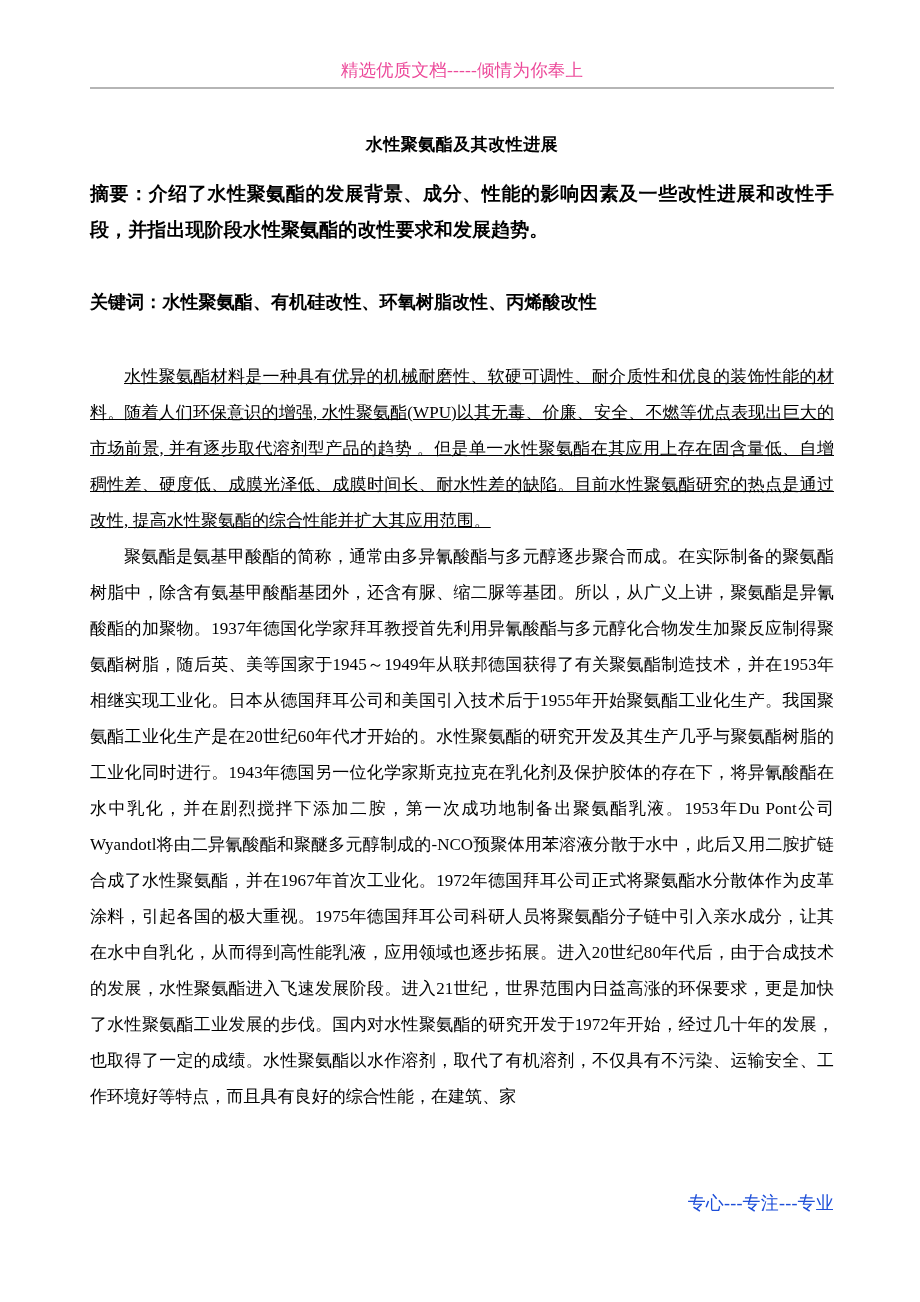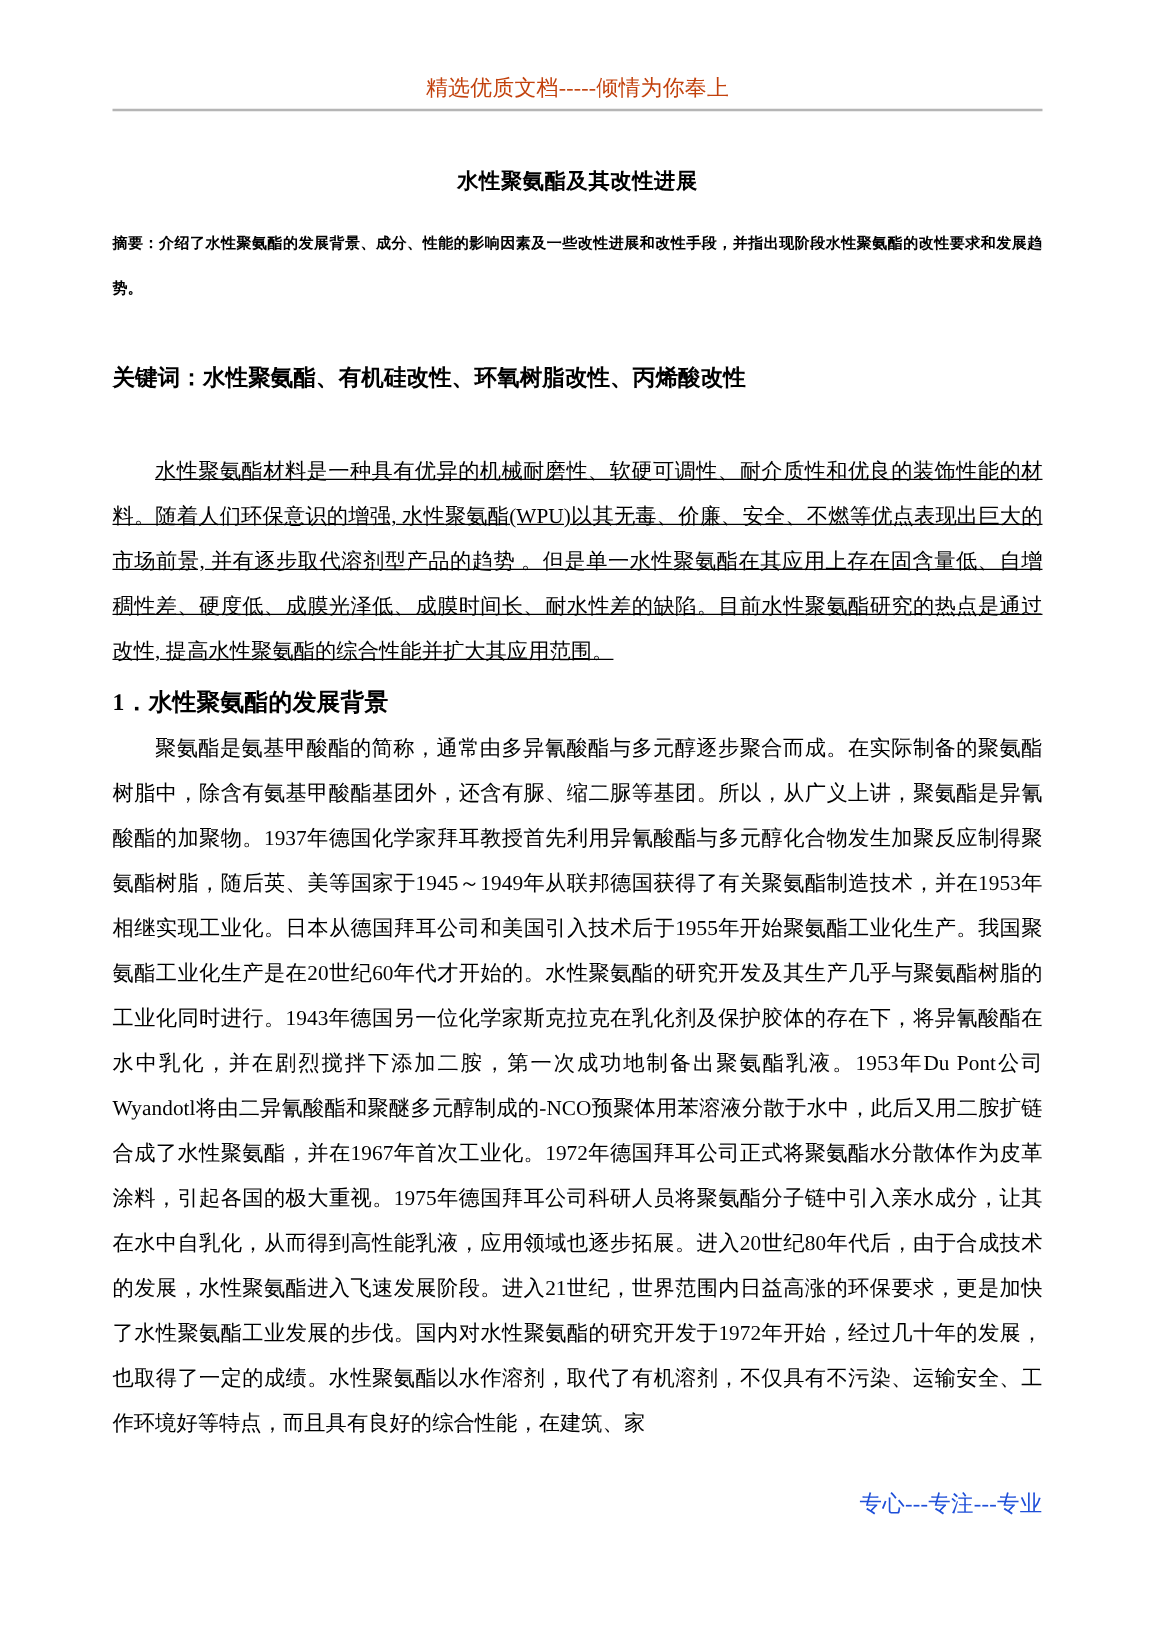--- a/index.html
+++ b/index.html
@@ -26,21 +26,21 @@
   .header-zone {
     position: absolute;
     left: 90px;
     top: 58px;
     width: 744px;
   }
   .header-text {
     text-align: center;
     font-size: 17.5px;
     line-height: 24px;
-    color: #c2410c;
+    color: #ec4899;
     letter-spacing: 0.2px;
     white-space: nowrap;
   }
   .header-rule {
     margin-top: 5px;
     height: 0;
     border: 0;
     border-top: 2px solid #b5b5b5;
     width: 744px;
   }
@@ -60,21 +60,21 @@
 
   
   .content {
     position: absolute;
     left: 90px;
     top: 176px;
     width: 744px;
   }
 
   .abstract {
-    font-size: 12px;
+    font-size: 19px;
     font-weight: bold;
     line-height: 36px;
     text-align: justify;
     text-justify: inter-ideograph;
     letter-spacing: 0.1px;
   }
 
   .keywords {
     margin-top: 36px;
     font-size: 18px;
@@ -135,21 +135,20 @@
   <div class="doc-title">水性聚氨酯及其改性进展</div>
 
   <div class="content">
 
     <div class="abstract">摘要：介绍了水性聚氨酯的发展背景、成分、性能的影响因素及一些改性进展和改性手段，并指出现阶段水性聚氨酯的改性要求和发展趋势。</div>
 
     <div class="keywords">关键词：水性聚氨酯、有机硅改性、环氧树脂改性、丙烯酸改性</div>
 
     <div class="body-para para-intro">水性聚氨酯材料是一种具有优异的机械耐磨性、软硬可调性、耐介质性和优良的装饰性能的材料。随着人们环保意识的增强, 水性聚氨酯(WPU)以其无毒、价廉、安全、不燃等优点表现出巨大的市场前景, 并有逐步取代溶剂型产品的趋势 。但是单一水性聚氨酯在其应用上存在固含量低、自增稠性差、硬度低、成膜光泽低、成膜时间长、耐水性差的缺陷。目前水性聚氨酯研究的热点是通过改性, 提高水性聚氨酯的综合性能并扩大其应用范围。</div>
 
-    <div class="section-heading">1．水性聚氨酯的发展背景</div>
 
     <div class="body-para para-main">聚氨酯是氨基甲酸酯的简称，通常由多异氰酸酯与多元醇逐步聚合而成。在实际制备的聚氨酯树脂中，除含有氨基甲酸酯基团外，还含有脲、缩二脲等基团。所以，从广义上讲，聚氨酯是异氰酸酯的加聚物。1937年德国化学家拜耳教授首先利用异氰酸酯与多元醇化合物发生加聚反应制得聚氨酯树脂，随后英、美等国家于1945～1949年从联邦德国获得了有关聚氨酯制造技术，并在1953年相继实现工业化。日本从德国拜耳公司和美国引入技术后于1955年开始聚氨酯工业化生产。我国聚氨酯工业化生产是在20世纪60年代才开始的。水性聚氨酯的研究开发及其生产几乎与聚氨酯树脂的工业化同时进行。1943年德国另一位化学家斯克拉克在乳化剂及保护胶体的存在下，将异氰酸酯在水中乳化，并在剧烈搅拌下添加二胺，第一次成功地制备出聚氨酯乳液。1953年Du Pont公司Wyandotl将由二异氰酸酯和聚醚多元醇制成的-NCO预聚体用苯溶液分散于水中，此后又用二胺扩链合成了水性聚氨酯，并在1967年首次工业化。1972年德国拜耳公司正式将聚氨酯水分散体作为皮革涂料，引起各国的极大重视。1975年德国拜耳公司科研人员将聚氨酯分子链中引入亲水成分，让其在水中自乳化，从而得到高性能乳液，应用领域也逐步拓展。进入20世纪80年代后，由于合成技术的发展，水性聚氨酯进入飞速发展阶段。进入21世纪，世界范围内日益高涨的环保要求，更是加快了水性聚氨酯工业发展的步伐。国内对水性聚氨酯的研究开发于1972年开始，经过几十年的发展，也取得了一定的成绩。水性聚氨酯以水作溶剂，取代了有机溶剂，不仅具有不污染、运输安全、工作环境好等特点，而且具有良好的综合性能，在建筑、家</div>
 
   </div>
 
   <div class="footer-text">专心---专注---专业</div>
 
 </div>
 
 </body></html>

